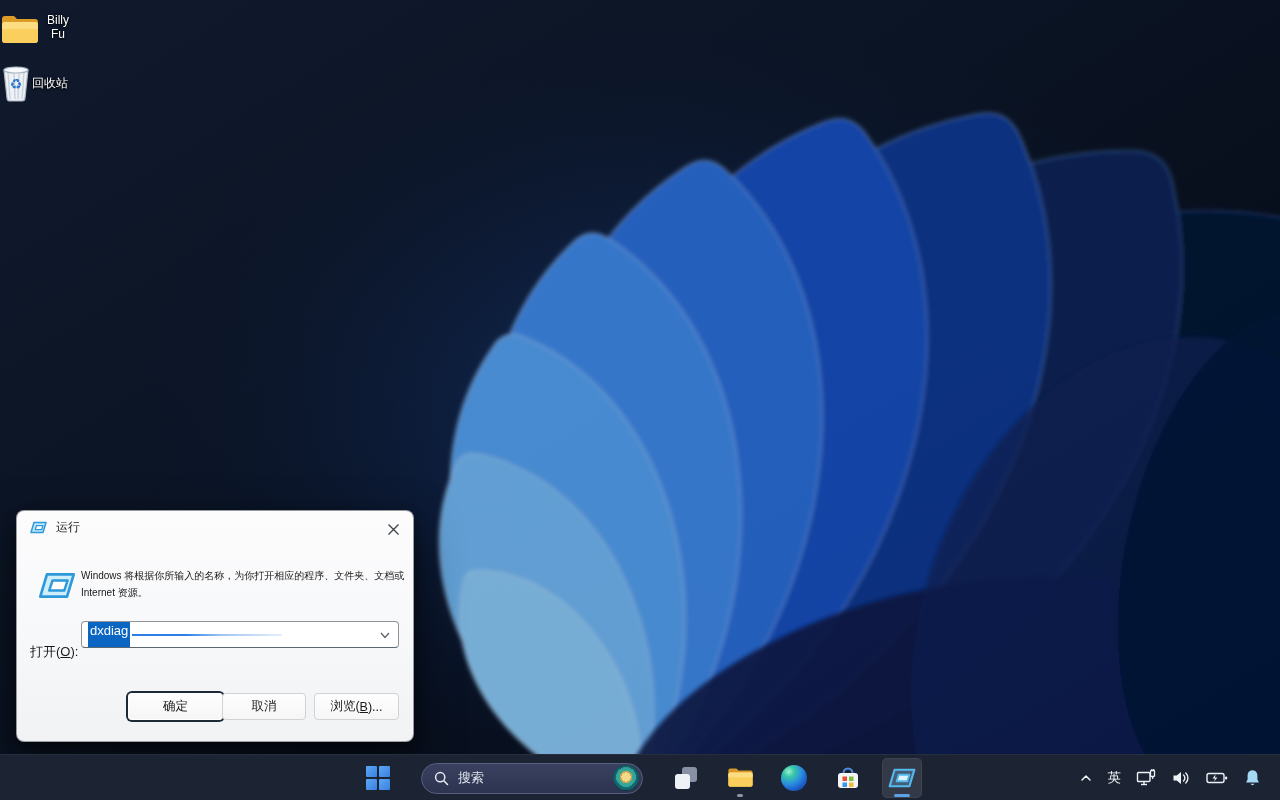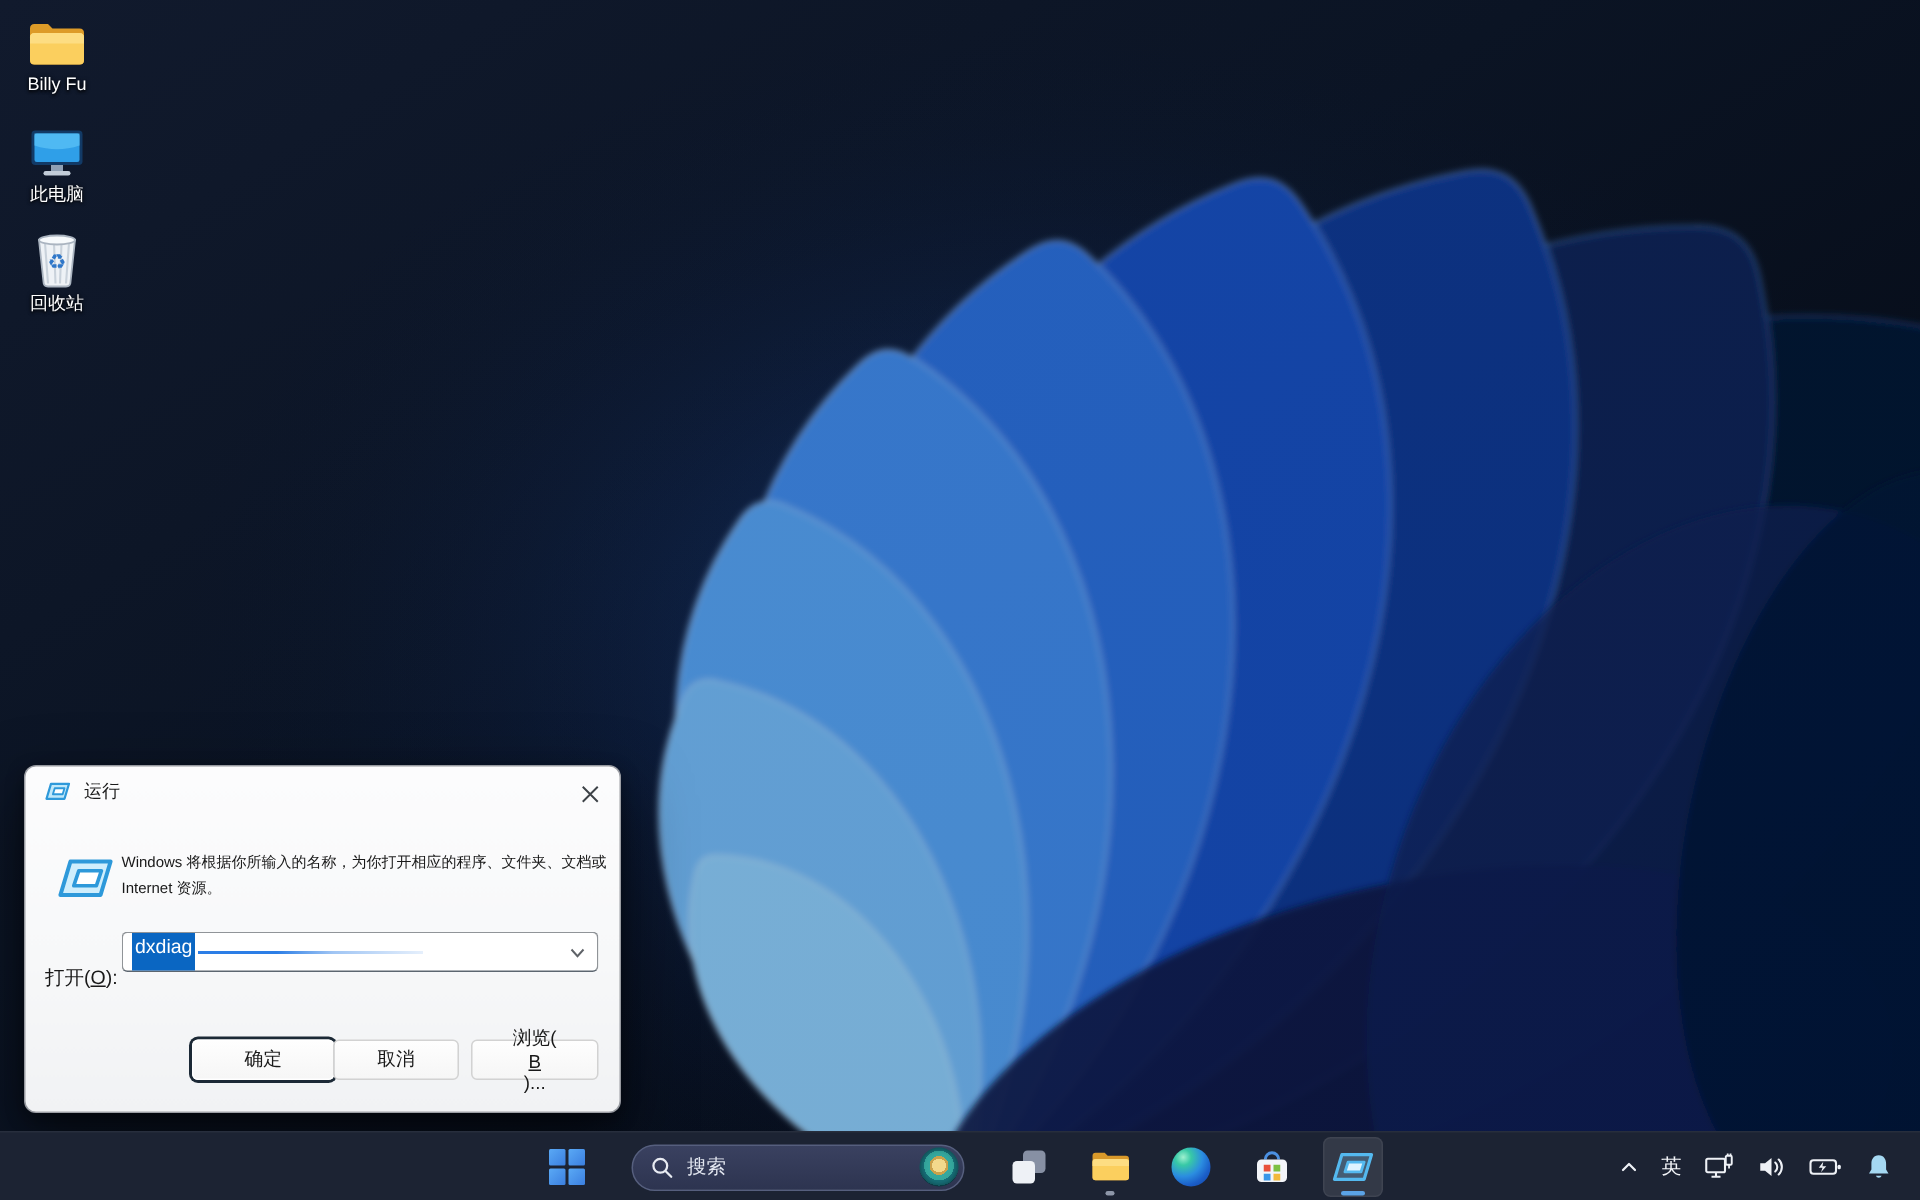--- a/index.html
+++ b/index.html
@@ -5,21 +5,21 @@
   html,body{margin:0;padding:0;background:#000;}
   .screen{position:relative;width:1280px;height:800px;overflow:hidden;
           font-family:"Liberation Sans",sans-serif;background:#0a1322;}
 
   
   .wallpaper{position:absolute;inset:0;}
   .wallpaper svg{display:block;}
 
   
   .desktop-icons{position:absolute;left:0;top:4px;width:76px;display:flex;flex-direction:column;gap:14px;}
-  .desktop-icon{width:76px;display:flex;flex-direction:column;align-items:center;cursor:default;}
+  .desktop-icon{width:76px;display:flex;align-items:center;cursor:default;}
   .desktop-icon .ic{height:42px;display:flex;align-items:flex-end;justify-content:center;}
   .desktop-icon .lbl{margin-top:3px;font-size:12px;color:#fff;text-align:center;
       text-shadow:0 1px 2px rgba(0,0,0,.9),0 0 3px rgba(0,0,0,.7);line-height:14px;}
 
   
   .run-dialog{position:absolute;left:16px;top:510px;width:396px;height:230px;border-radius:8px;
       background:linear-gradient(#fcfcfd 0%,#f7f8f9 55%,#f1f2f4 100%);
       border:1px solid rgba(40,45,55,.45);
       box-shadow:0 18px 45px rgba(0,0,0,.55),0 4px 12px rgba(0,0,0,.35);}
   .rd-titlebar{position:absolute;left:0;top:0;right:0;height:32px;display:flex;align-items:center;padding-left:13px;}
@@ -34,21 +34,21 @@
   .rd-combo .sel{font-size:13px;color:#fff;background:#0a66c2;padding:1px 2px 2px 2px;}
   .rd-ime-underline{display:inline-block;width:150px;height:2px;margin-left:2px;margin-top:12px;
       background:linear-gradient(to right,#2c7ee6 35%,rgba(44,126,230,.45) 60%,rgba(44,126,230,.12));}
   .rd-chevron{position:absolute;right:7px;top:7px;}
   .rd-buttons{position:absolute;left:0;top:182px;width:100%;height:27px;}
   .rd-btn{position:absolute;height:27px;border:1px solid #d2d2d2;border-radius:4px;
       background:linear-gradient(#fefefe,#f6f6f6);font-size:12.5px;color:#191919;
       font-family:"Liberation Sans",sans-serif;display:flex;align-items:center;justify-content:center;box-sizing:border-box;}
   .rd-btn.ok{left:111px;width:95px;border:1px solid #ffffff;box-shadow:0 0 0 2px #1c2936;}
   .rd-btn.cancel{left:205px;width:84px;}
-  .rd-btn.browse{left:297px;width:85px;flex-direction:column;}
+  .rd-btn.browse{left:297px;width:85px;}
   .ak{text-decoration:underline;}
 
   
   .taskbar{position:absolute;left:0;bottom:0;width:100%;height:46px;background:#1c2333;
       border-top:1px solid rgba(255,255,255,.05);box-sizing:border-box;}
   .tb-center{position:absolute;left:50%;top:0;height:46px;transform:translateX(-50%);
       display:flex;align-items:center;gap:14px;}
   .tb-tile{width:40px;height:40px;border-radius:5px;display:flex;align-items:center;justify-content:center;position:relative;}
   .tb-tile.active{background:rgba(255,255,255,.10);box-shadow:inset 0 0 0 1px rgba(255,255,255,.06);}
   .tb-pill{position:absolute;bottom:1px;left:50%;transform:translateX(-50%);height:3px;border-radius:2px;}
@@ -122,32 +122,20 @@
         <svg class="icon-svg" width="40" height="32" viewBox="0 0 40 32">
           <path d="M2 5 q0 -3 3 -3 h9 l3 3 h18 q3 0 3 3 v18 q0 3 -3 3 H5 q-3 0 -3 -3 Z" fill="#dd9b28"></path>
           <path d="M2 11 q0 -3 3 -3 h30 q3 0 3 3 v15 q0 3 -3 3 H5 q-3 0 -3 -3 Z" fill="#fbcf5e"></path>
           <path d="M2 11 q0 -3 3 -3 h30 q3 0 3 3 v4 H2 Z" fill="#fddd82"></path>
         </svg>
       </span>
       <span class="lbl">Billy Fu</span>
     </div>
     <div class="desktop-icon">
       <span class="ic">
-        <svg class="icon-svg" width="40" height="34" viewBox="0 0 40 34">
-          <rect x="3" y="2" width="34" height="23" rx="2.5" fill="#123a66"></rect>
-          <rect x="5" y="4" width="30" height="19" rx="1.5" fill="#2f9fe8"></rect>
-          <path d="M5 4 h30 v8 q-15 5 -30 0 Z" fill="#55bdf4" opacity="0.85"></path>
-          <rect x="16" y="25" width="8" height="4" fill="#8fa0b4"></rect>
-          <rect x="11" y="29" width="18" height="3" rx="1.5" fill="#c3cdd9"></rect>
-        </svg>
-      </span>
-      <span class="lbl">此电脑</span>
-    </div>
-    <div class="desktop-icon">
-      <span class="ic">
         <svg class="icon-svg" width="32" height="38" viewBox="0 0 32 38">
           <path d="M4 6 L28 6 L25 34 q0 3 -3 3 H10 q-3 0 -3 -3 Z" fill="#eef2f6" stroke="#aab4c0" stroke-width="1.2"></path>
           <path d="M8 8 L10 35 M14 8 L15 35 M19 8 L18 35 M24 8 L22 35" stroke="#c9d2db" stroke-width="1.4" fill="none"></path>
           <ellipse cx="16" cy="6" rx="12" ry="3" fill="#f7fafc" stroke="#aab4c0" stroke-width="1.2"></ellipse>
           <text x="16" y="25" font-size="14" text-anchor="middle" fill="#2f77c9" font-family="DejaVu Sans, sans-serif">♻</text>
         </svg>
       </span>
       <span class="lbl">回收站</span>
     </div>
   </div>

